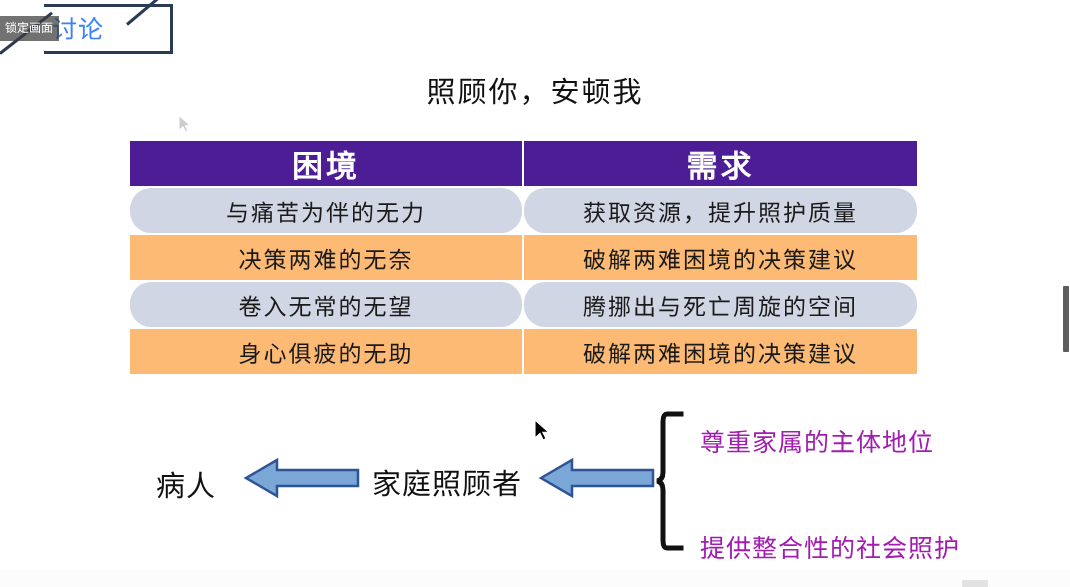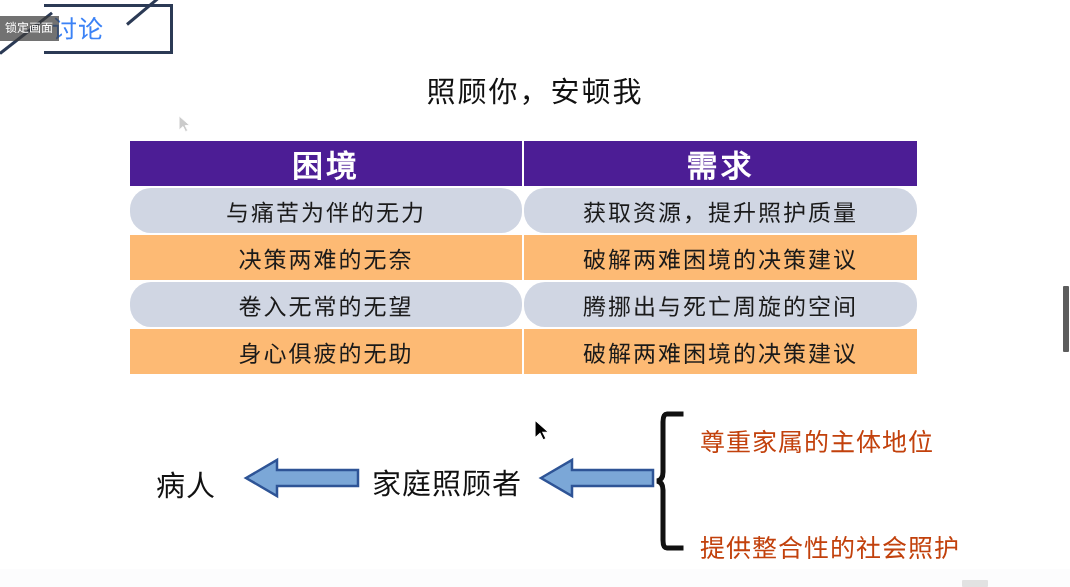--- a/index.html
+++ b/index.html
@@ -137,21 +137,21 @@
 
   
   .brace-svg {
     position: absolute;
     left: 655px;
     top: 410px;
   }
   .brace-item {
     position: absolute;
     font-size: 25px;
-    color: #c2410c;
+    color: #a21caf;
     font-family: Liberation Mono, monospace;
     letter-spacing: 1px;
     white-space: nowrap;
   }
   .brace-item.one { left: 700px; top: 422px; }
   .brace-item.two { left: 700px; top: 528px; }
 
   
   .cursor { position: absolute; pointer-events: none; }
   .cursor.main  { left: 530px; top: 415px; }

